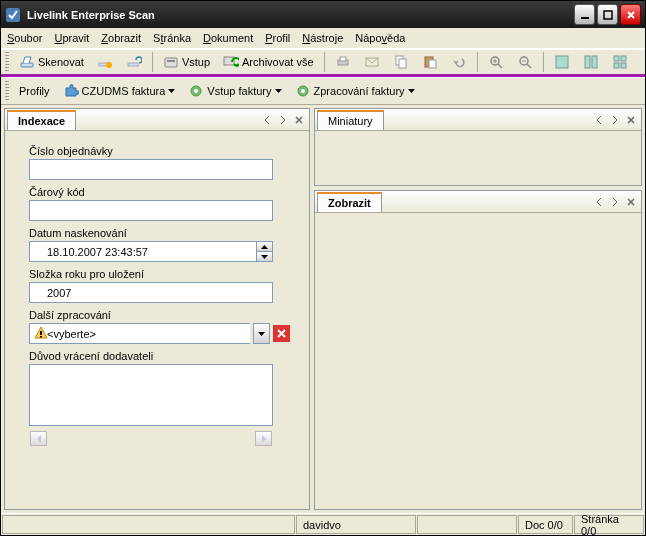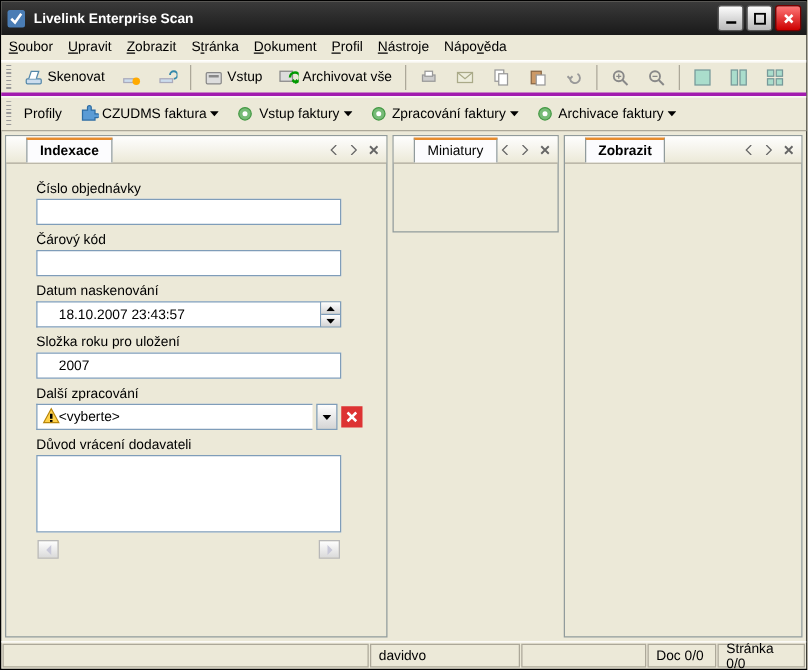--- a/index.html
+++ b/index.html
@@ -22,25 +22,25 @@
   .toolbar.second { border-bottom: 1px solid #aca899; }
   .tb-grip { width: 4px; height: 20px; background: repeating-linear-gradient(to bottom, #999 0 1px, transparent 1px 3px); margin-right: 2px; }
   .tbtn { height: 22px; min-width: 22px; display: flex; align-items: center; justify-content: center; padding: 0 4px; border: 1px solid transparent; border-radius: 2px; cursor: pointer; gap:3px;}
   .tbtn .lbl { white-space: nowrap; }
   .tbtn-sep { width: 1px; height: 20px; background: #aca899; margin: 0 2px; }
   .dd-arrow { width: 7px; height: 7px; }
   .icon16 { width:16px; height:16px; display:flex; align-items:center; justify-content:center; }
   
   .workarea { flex: 1; display: flex; padding: 3px; gap: 4px; overflow: hidden; }
   .left-col { width: 306px; display: flex; flex-direction: column; }
-  .right-col { flex: 1; display: flex; gap: 4px; }
+  .right-col { flex: 1; display: flex; flex-direction: column; gap: 4px; }
   .panel { border: 1px solid #919b9c; background: #ece9d8; display: flex; flex-direction: column; }
   .left-col .panel { flex: 1; }
   .panel-hdr { height: 22px; background: linear-gradient(#fefefe,#ece9d8); border-bottom: 1px solid #aca899; display:flex; align-items:center; }
-  .tab { height: 20px; padding: 0 10px; background: #fcfcfe; border: 1px solid #919b9c; border-bottom: none; border-top: 2px solid #e68b2c; margin-left: 16px; margin-top: 1px; display:flex; align-items:center; font-weight: bold; }
+  .tab { height: 20px; padding: 0 10px; background: #fcfcfe; border: 1px solid #919b9c; border-bottom: none; border-top: 2px solid #e68b2c; margin-left: 2px; margin-top: 1px; display:flex; align-items:center; font-weight: bold; }
   .hdr-spacer { flex:1; }
   .hdr-ctrls { display:flex; align-items:center; gap:4px; padding-right:4px; }
   .hdr-btn { width:12px; height:12px; cursor:pointer; display:flex;align-items:center;justify-content:center;}
   .panel-body { flex:1; padding: 8px 12px 8px 24px; position: relative; overflow: hidden; }
   .fld-label { color: #000; margin-top: 6px; margin-bottom: 2px; display:block; }
   .text-input { width: 244px; height: 21px; border: 1px solid #7f9db9; background: #fff; padding: 2px 17px; }
   .spin-row { display:flex; width:244px; }
   .spin-row .text-input { flex:1; border-right:0;}
   .spin-btns { width:17px; display:flex; flex-direction:column; border:1px solid #7f9db9; }
   .spin-btns div { flex:1; background: linear-gradient(#fefefe,#d5d5d5); display:flex;align-items:center;justify-content:center; cursor:pointer;}
@@ -273,32 +273,20 @@
           <svg width="16" height="16">
             <circle cx="8" cy="8" r="5" fill="#7b7" stroke="#494"></circle>
             <circle cx="8" cy="8" r="2" fill="#fff"></circle>
           </svg>
         </span>
       <span class="lbl">Zpracování faktury</span>
       <svg class="dd-arrow">
           <path d="M0 1 L3.5 5 L7 1" fill="#000"></path>
         </svg>
     </div>
-    <div class="tbtn">
-      <span class="icon16">
-          <svg width="16" height="16">
-            <circle cx="8" cy="8" r="5" fill="#7b7" stroke="#494"></circle>
-            <circle cx="8" cy="8" r="2" fill="#fff"></circle>
-          </svg>
-        </span>
-      <span class="lbl">Archivace faktury</span>
-      <svg class="dd-arrow">
-          <path d="M0 1 L3.5 5 L7 1" fill="#000"></path>
-        </svg>
-    </div>
   </div>
 
   <div class="workarea">
 
     <div class="left-col">
       <div class="panel">
         <div class="panel-hdr">
           <div class="tab">
               <span>Indexace</span>
             </div>

